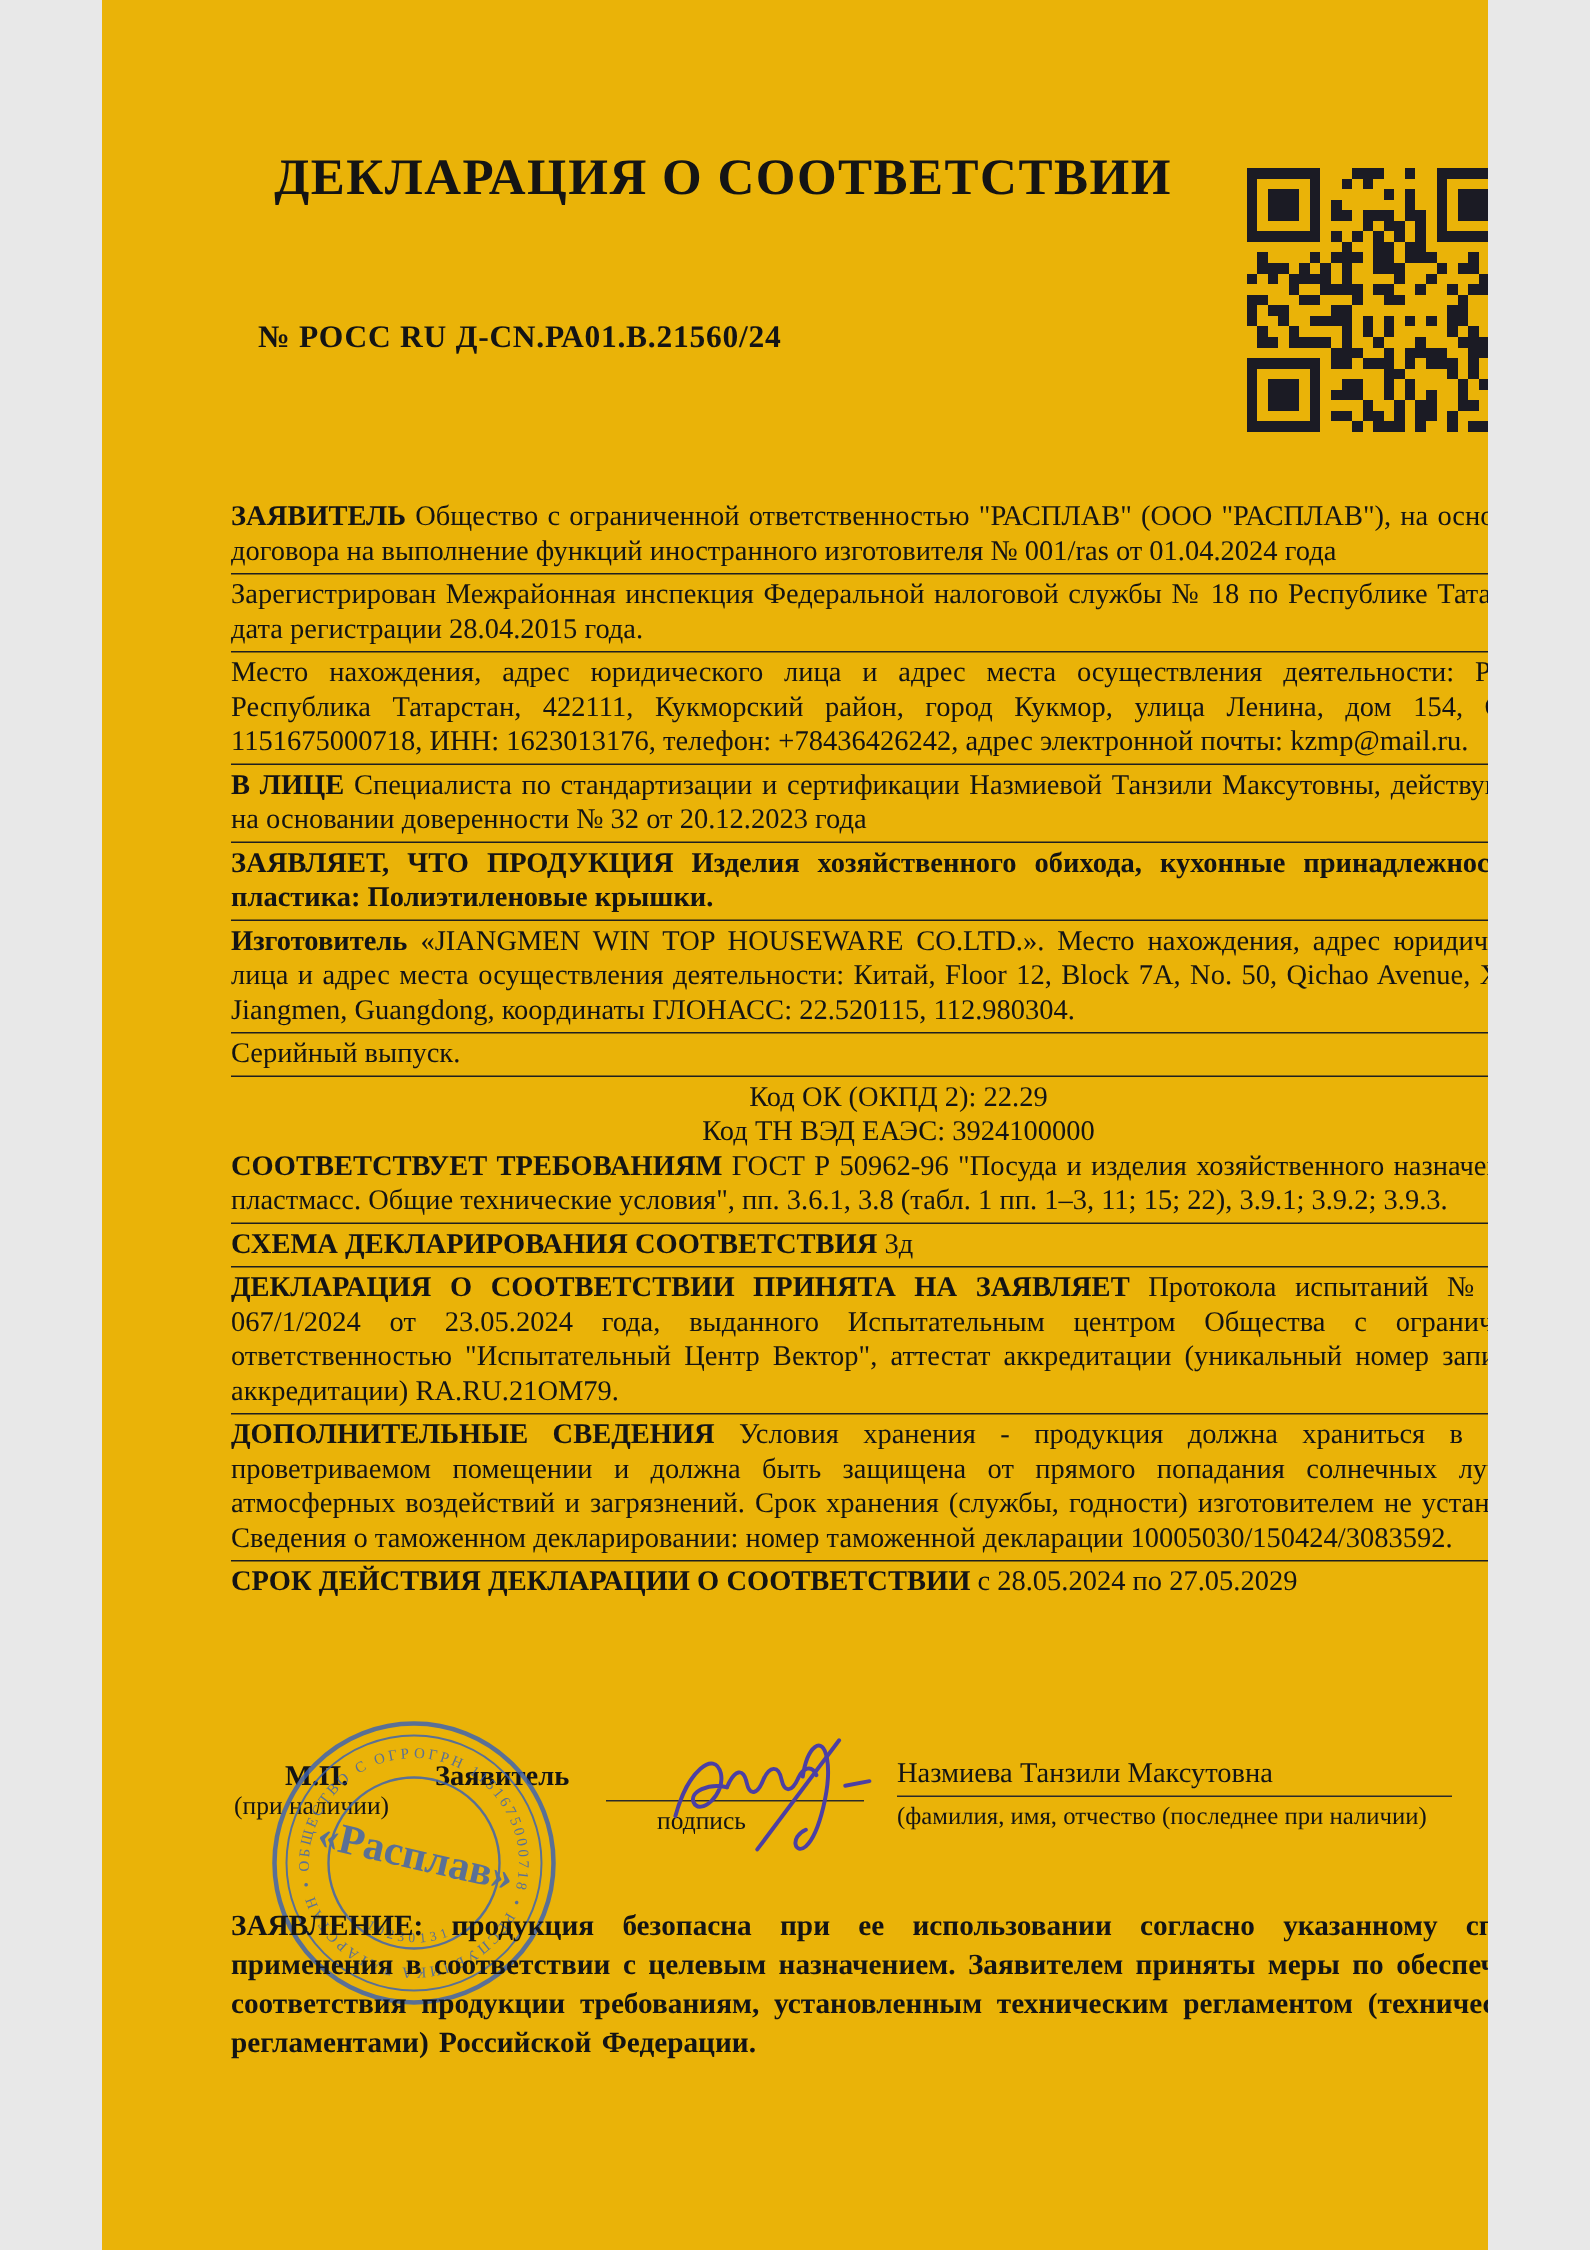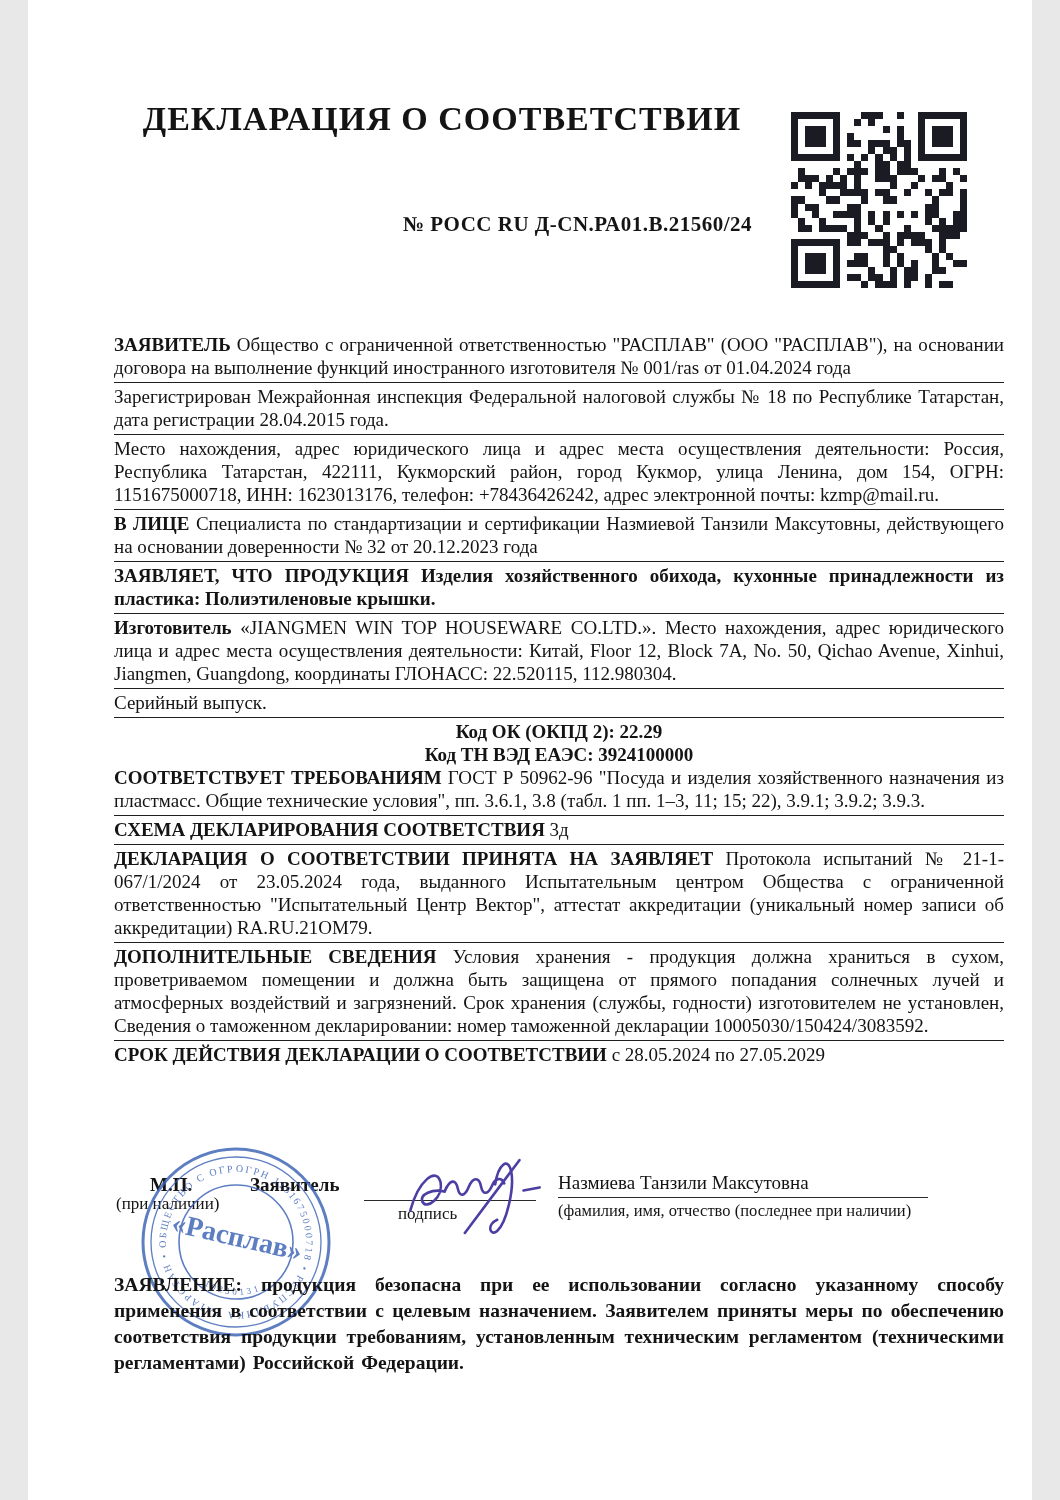--- a/index.html
+++ b/index.html
@@ -1,46 +1,46 @@
 <!DOCTYPE html>
 <html><head>
 <meta charset="utf-8">
 <style>
   html,body{margin:0;padding:0;background:#e8e8e8;}
   .page{
     position:relative;
-    width:1004px;height:1500px;
+    width:924px;height:1500px;
     margin:0 auto;
-    background:#ffffff;
+    background:#eab308;
     font-family:"Liberation Serif","DejaVu Serif",serif;
     color:#141414;
     overflow:hidden;
   }
   .title{
     position:absolute;top:100px;left:86px;width:656px;
     text-align:center;font-size:34px;font-weight:bold;letter-spacing:1px;
   }
   .doc-number{
-    position:absolute;top:212px;left:68px;width:656px;
-    text-align:right;font-size:21px;font-weight:bold;letter-spacing:.5px;
+    position:absolute;top:212px;left:104px;width:656px;
+    text-align:left;font-size:21px;font-weight:bold;letter-spacing:.5px;
   }
   .qr{
     position:absolute;top:112px;left:763px;width:176px;height:176px;
   }
   .body{
     position:absolute;top:331px;left:86px;width:890px;
     font-size:19px;line-height:23px;
   }
   .section{
     border-bottom:1.5px solid #1f1f1f;
     padding:2px 0 3px 0;
     text-align:justify;
   }
   .section b{white-space:pre-wrap;}
-  .center-line{text-align:center;font-weight:bold;}
+  .center-line{text-align:center;font-weight:normal;}
   .all-bold{font-weight:bold;}
   .sig-row{
     position:absolute;top:1168px;left:86px;width:890px;height:70px;
     font-size:19px;
   }
   .mp{position:absolute;left:36px;top:6px;font-weight:bold;}
   .mp-note{position:absolute;left:2px;top:26px;font-size:17px;}
   .applicant-label{position:absolute;left:136px;top:6px;font-weight:bold;}
   .sig-line{position:absolute;left:250px;top:32px;width:172px;border-top:1.6px solid #2a2a2a;}
   .sig-caption{position:absolute;left:284px;top:36px;font-size:17px;text-align:center;}

